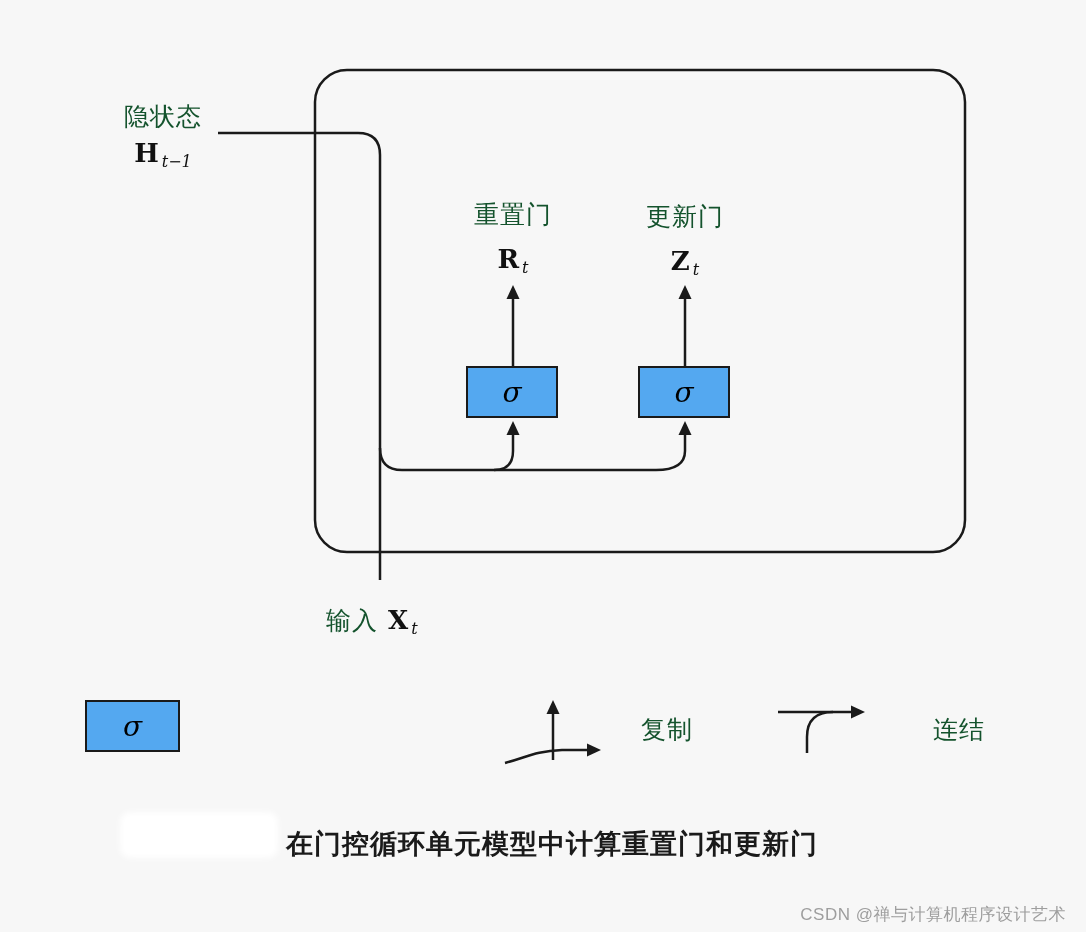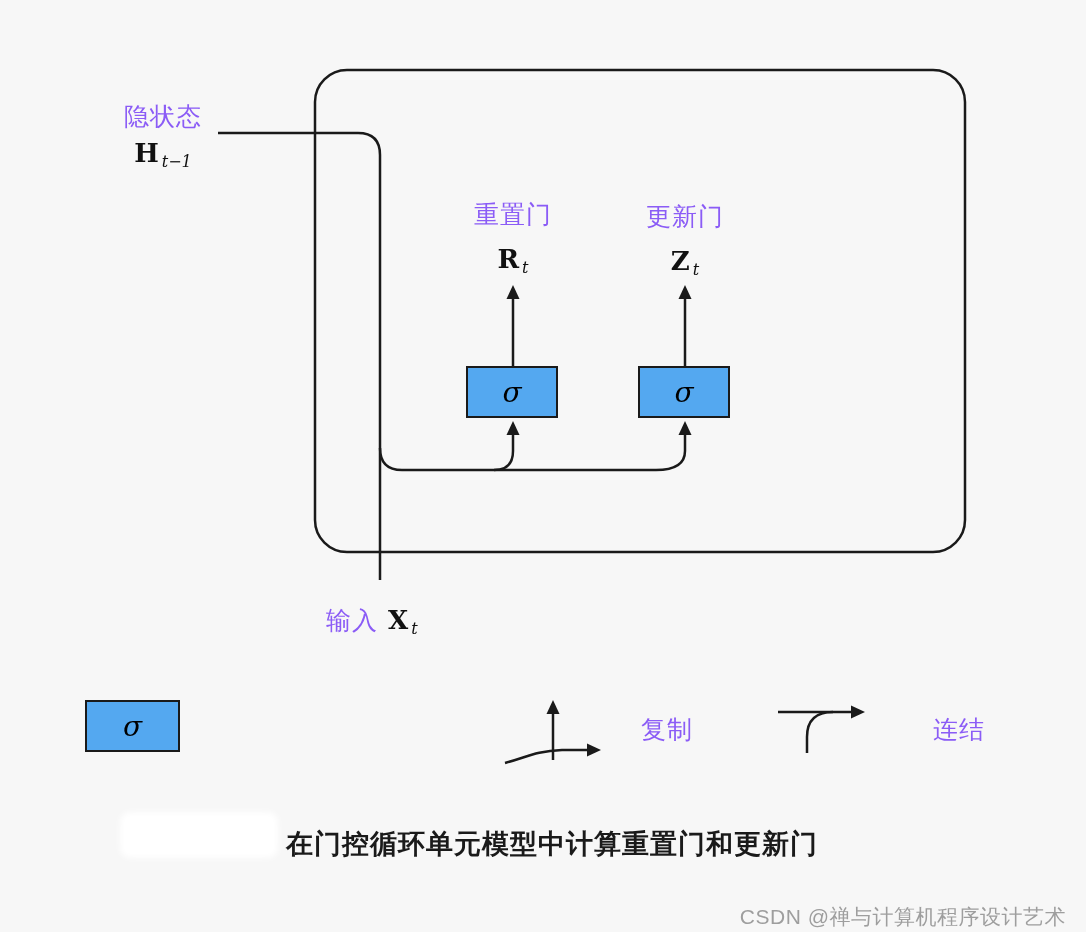--- a/index.html
+++ b/index.html
@@ -4,33 +4,33 @@
 <style>
   html,body{margin:0;padding:0;}
   body{
     width:1086px;height:932px;position:relative;overflow:hidden;
     background:var(--background,#f7f7f7);
     font-family:"Liberation Sans","DejaVu Sans",sans-serif;
     color:#111;
   }
   .abs{position:absolute;}
   .center{text-align:center;}
-  .cn{font-size:25px;font-weight:500;letter-spacing:1px;color:#8b5cf6;}
+  .cn{font-size:25px;font-weight:500;letter-spacing:1px;color:#14532d;}
   .mathvar{font-family:"DejaVu Serif","Liberation Serif",serif;font-weight:bold;font-size:26px;color:#111;}
   .mathsub{font-family:"DejaVu Serif","Liberation Serif",serif;font-style:italic;font-weight:normal;font-size:16px;vertical-align:-5px;margin-left:3px;text-align:center;}
   .sigma-box{
     background:var(--sigma-fill,#54a8f0);
     border:2.5px solid #1a1a1a;
     display:flex;align-items:center;justify-content:center;
     box-sizing:border-box;
   }
   .sigma-glyph{font-family:"DejaVu Serif","Liberation Serif",serif;font-style:italic;font-size:28px;color:#000;}
   .legend-text{font-size:25px;font-weight:500;letter-spacing:1px;line-height:37px;}
   .caption{font-size:27px;font-weight:700;letter-spacing:1px;color:#1a1a1a;}
-  .watermark{font-size:21px;color:var(--watermark,#9e9e9e);letter-spacing:.5px;}
+  .watermark{font-size:17px;color:var(--watermark,#9e9e9e);letter-spacing:.5px;}
   .redacted{background:#ffffff;border-radius:10px;filter:blur(3px);}
   svg{position:absolute;left:0;top:0;}
 </style>
 </head>
 <body>
 
 <svg width="1086" height="932" viewBox="0 0 1086 932">
 
   <rect x="315" y="70" width="650" height="482" rx="32" fill="none" stroke="#1a1a1a" stroke-width="2.5"></rect>
 

